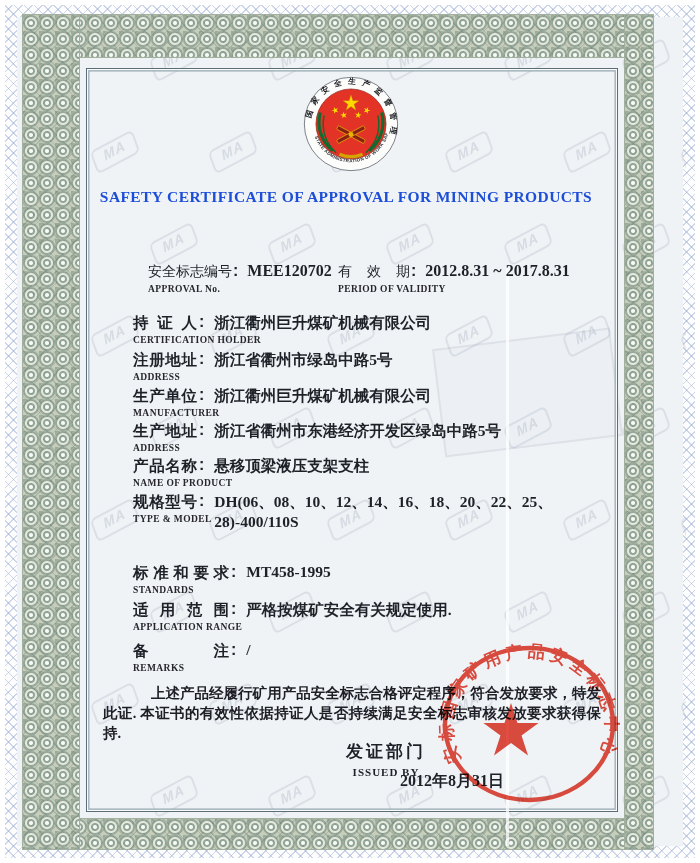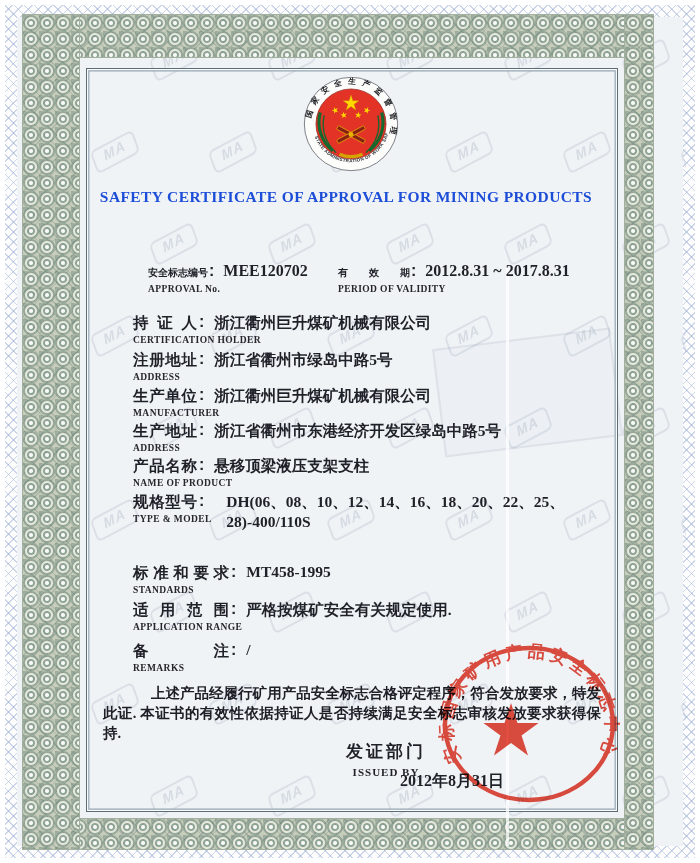--- a/index.html
+++ b/index.html
@@ -36,31 +36,31 @@
   .ghost{position:absolute;left:438px;top:338px;width:175px;height:105px;z-index:1;
       border:2px solid rgba(132,146,168,.14);background:rgba(190,200,218,.07);transform:rotate(-7deg);}
   .fold{position:absolute;left:506px;top:268px;width:3px;height:578px;z-index:3;background:rgba(255,255,255,.75);}
   
   .content{position:absolute;inset:0;z-index:4;}
   .emblem{position:absolute;left:303px;top:76px;width:96px;height:96px;}
   .titleblock{position:absolute;left:40px;right:48px;top:178px;text-align:center;}
   .title-zh{font-size:33px;font-weight:700;letter-spacing:9px;color:#23242c;}
   .title-en{margin-top:10px;font-family:"Liberation Serif",serif;font-weight:700;font-size:15.5px;letter-spacing:.4px;color:#1d4ed8;}
   .metacol{position:absolute;white-space:nowrap;}
-  .mlabel{font-size:10px;font-weight:700;}
+  .mlabel{font-size:14px;font-weight:400;}
   .spread{display:inline-block;width:72px;text-align:justify;text-align-last:justify;}
   .mcolon{font-weight:700;margin:0 3px 0 1px;}
   .mvalue{font-family:"Liberation Serif","DejaVu Serif",serif;font-weight:600;font-size:16px;margin-left:6px;}
   .sub{position:absolute;left:0;top:22px;font-family:"Liberation Serif",serif;font-weight:600;font-size:9.5px;letter-spacing:.4px;color:#26262c;}
   .row{position:absolute;left:133px;white-space:nowrap;}
   .zlabel{display:inline-block;width:64px;text-align:justify;text-align-last:justify;font-size:15.5px;font-weight:700;vertical-align:top;}
   .row.wide .zlabel{width:96px;}
   .colon{font-weight:700;margin:0 2px;vertical-align:top;}
   .value{font-family:"Liberation Serif","DejaVu Serif",serif;font-weight:600;font-size:15.5px;margin-left:8px;vertical-align:top;}
-  .vblock{display:inline-block;vertical-align:top;margin-left:20px;max-width:400px;}
+  .vblock{display:inline-block;vertical-align:top;margin-left:8px;max-width:400px;}
   .vblock .value{display:block;margin-left:0;}
   .statement{position:absolute;left:103px;top:683px;width:498px;z-index:4;
      font-family:"Liberation Serif",serif;font-weight:700;font-size:14.5px;line-height:20px;
      text-align:justify;text-indent:48px;color:#1d1e26;}
   .issuedblock{position:absolute;left:301px;top:740px;width:170px;text-align:center;}
   .issued-zh{font-size:17px;font-weight:700;letter-spacing:3px;}
   .issued-en{margin-top:3px;font-family:"Liberation Serif",serif;font-weight:600;font-size:11px;letter-spacing:1px;}
   .issue-date{position:absolute;left:400px;top:771px;font-family:"Liberation Serif","DejaVu Serif",serif;font-weight:700;font-size:16px;}
   .stamp{position:absolute;left:438px;top:642px;width:182px;height:164px;z-index:5;opacity:.9;mix-blend-mode:multiply;}
 </style>

